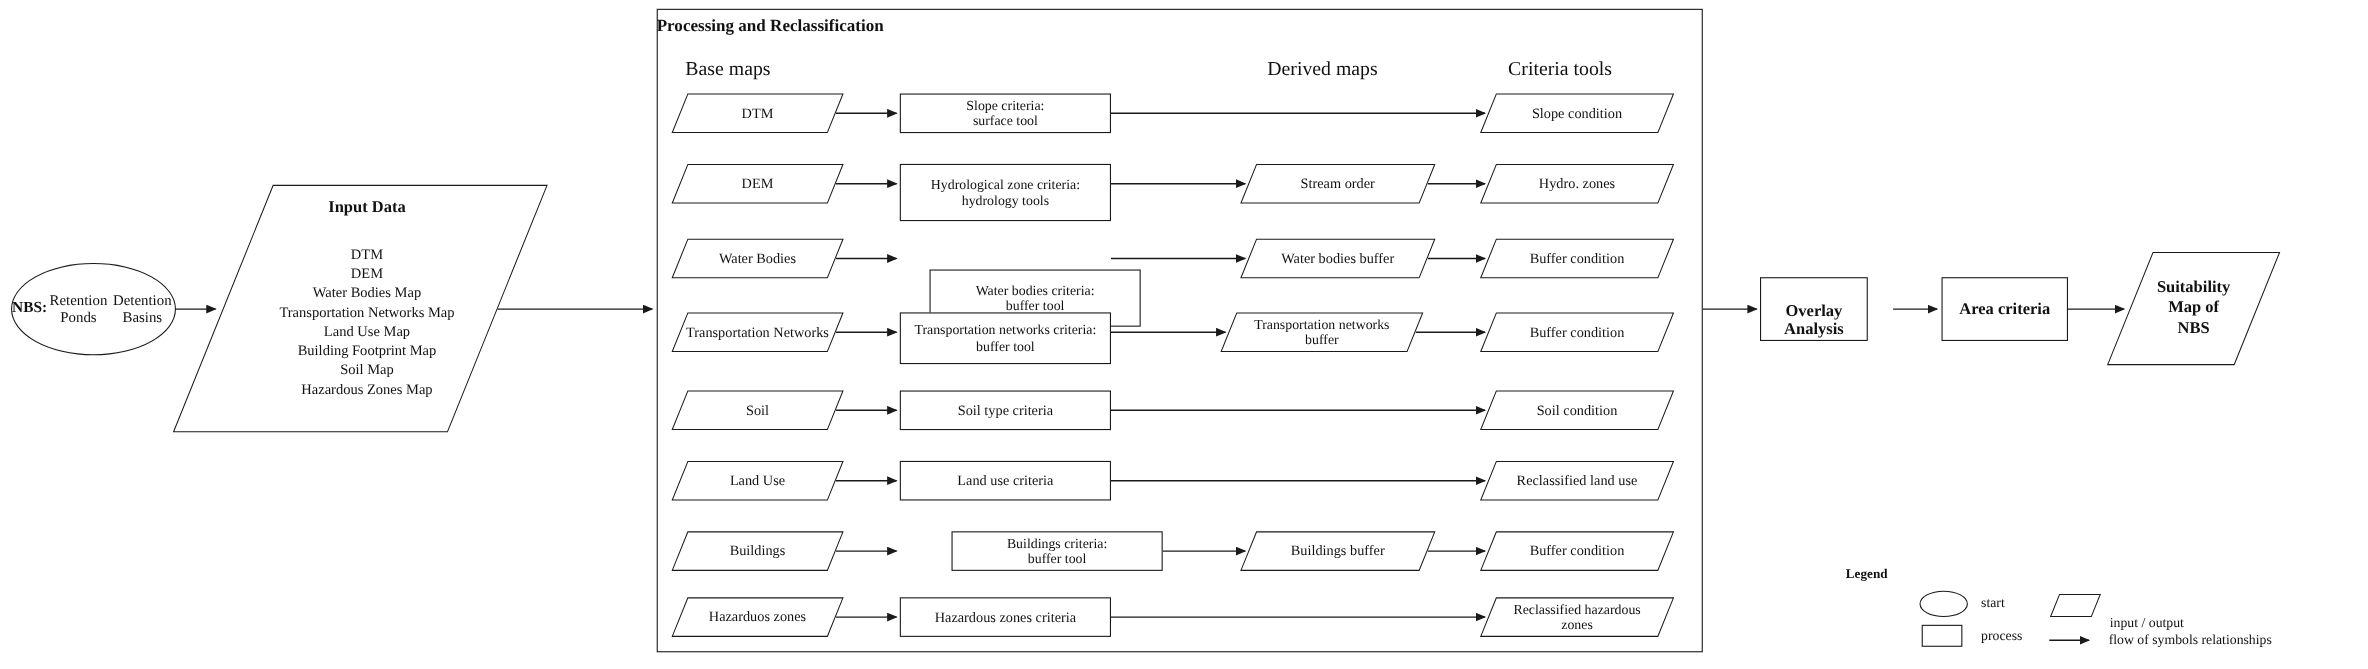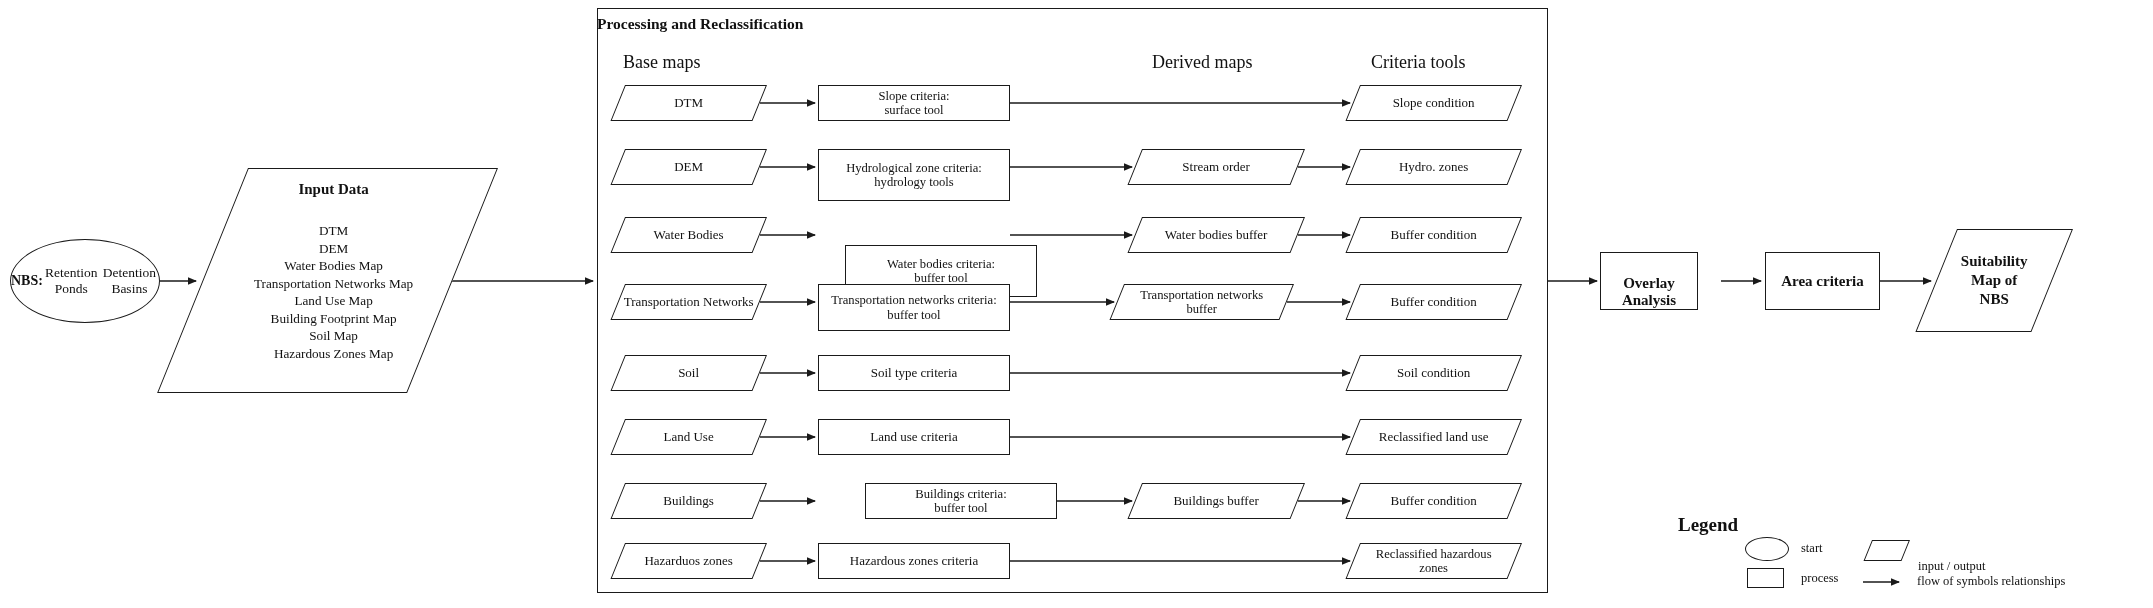--- a/index.html
+++ b/index.html
@@ -21,21 +21,21 @@
   .boxtitle{position:absolute;left:597px;top:15px;width:952px;font-size:15.5px;font-weight:bold;}
   .startnode{left:10px;top:239px;width:150px;height:84px;font-size:13.5px;line-height:16px;}
   .inputnode{left:248px;top:168px;width:250px;height:225px;align-items:flex-start;}
   .inputnode .inner{padding-top:12px;}
   .input-title{font-size:15px;font-weight:bold;display:block;margin-bottom:24px;}
   .input-item{font-size:13.2px;line-height:17.5px;}
   .bigproc{font-size:15px;font-weight:bold;}
   .outnode{left:1957px;top:229px;width:116px;height:103px;}
   .outnode .inner{font-size:15px;font-weight:bold;line-height:19px;white-space:nowrap;}
   svg.wires{position:absolute;left:0;top:0;width:2153px;height:608px;pointer-events:none;}
-  .legend-title{position:absolute;left:1678px;top:514px;font-size:19px;font-weight:bold;}
+  .legend-title{position:absolute;left:1678px;top:514px;font-size:12px;font-weight:bold;}
   .legend-label{position:absolute;font-size:12.5px;}
 </style>
 </head>
 <body>
 
 <div class="canvas">
 
   <svg class="wires" id="wires">
     <defs>
       <marker id="ah" markerWidth="10" markerHeight="9" refX="8.5" refY="4" orient="auto" markerUnits="userSpaceOnUse">

